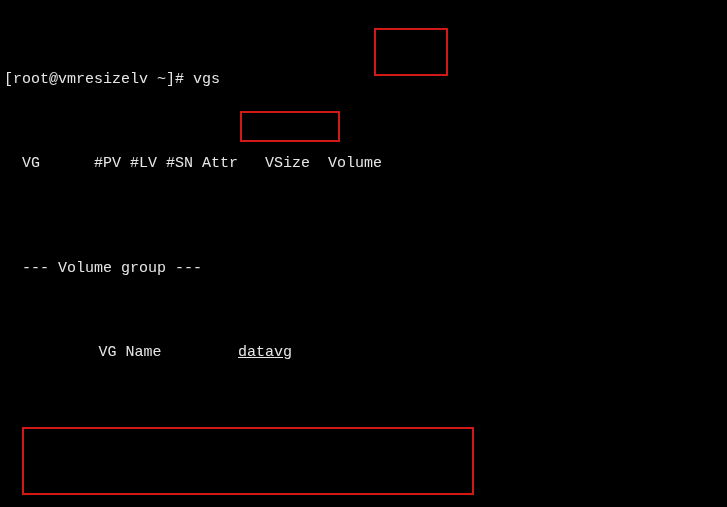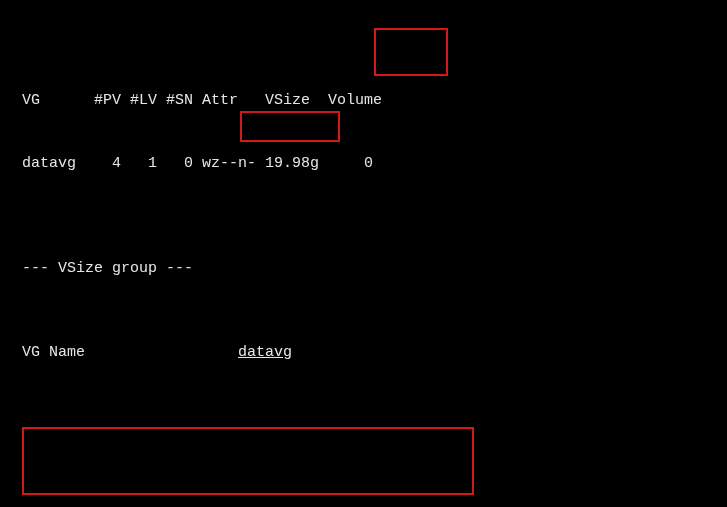--- a/index.html
+++ b/index.html
@@ -13,47 +13,47 @@
     line-height: 21px;
     color: #e6e6e6;
     overflow: hidden;
   }
   .terminal {
     padding: 6px 4px;
     position: relative;
     white-space: pre;
   }
   .line { white-space: pre; }
-  .kvrow { display:flex; }
+  .kvrow { display:flex;text-align:center; }
   .kvlabel { width: 234px; white-space: pre; }
   .kvval   { white-space: pre; text-decoration: underline; }
 
   .box {
     position: absolute;
     border: 2px solid #d11a17;
     pointer-events: none;
   }
   
   .box-vfree { left: 374px; top: 28px;  width: 70px;  height: 44px; }
   
   .box-vgname{ left: 240px; top: 111px; width: 96px;  height: 27px; }
   
   .box-pe    { left: 22px;  top: 427px; width: 448px; height: 64px; }
 </style>
 </head>
 <body>
 
 <div class="terminal">
 
+  <div class="line"><span>[root@vmresizelv ~]# </span><span>vgs</span></div>
 
   <div class="line">  VG      #PV #LV #SN Attr   VSize  Volume</div>
-  <div class="line">  datavg    4   1   0 wz--n- 19.98g     0</div>
 
 
-  <div class="line">  --- VSize group ---</div>
+  <div class="line">  --- Volume group ---</div>
 
   <div class="kvrow"><span class="kvlabel">  VG Name</span><span class="kvval">datavg</span></div>
   
   
   
   
   
   
   
   

